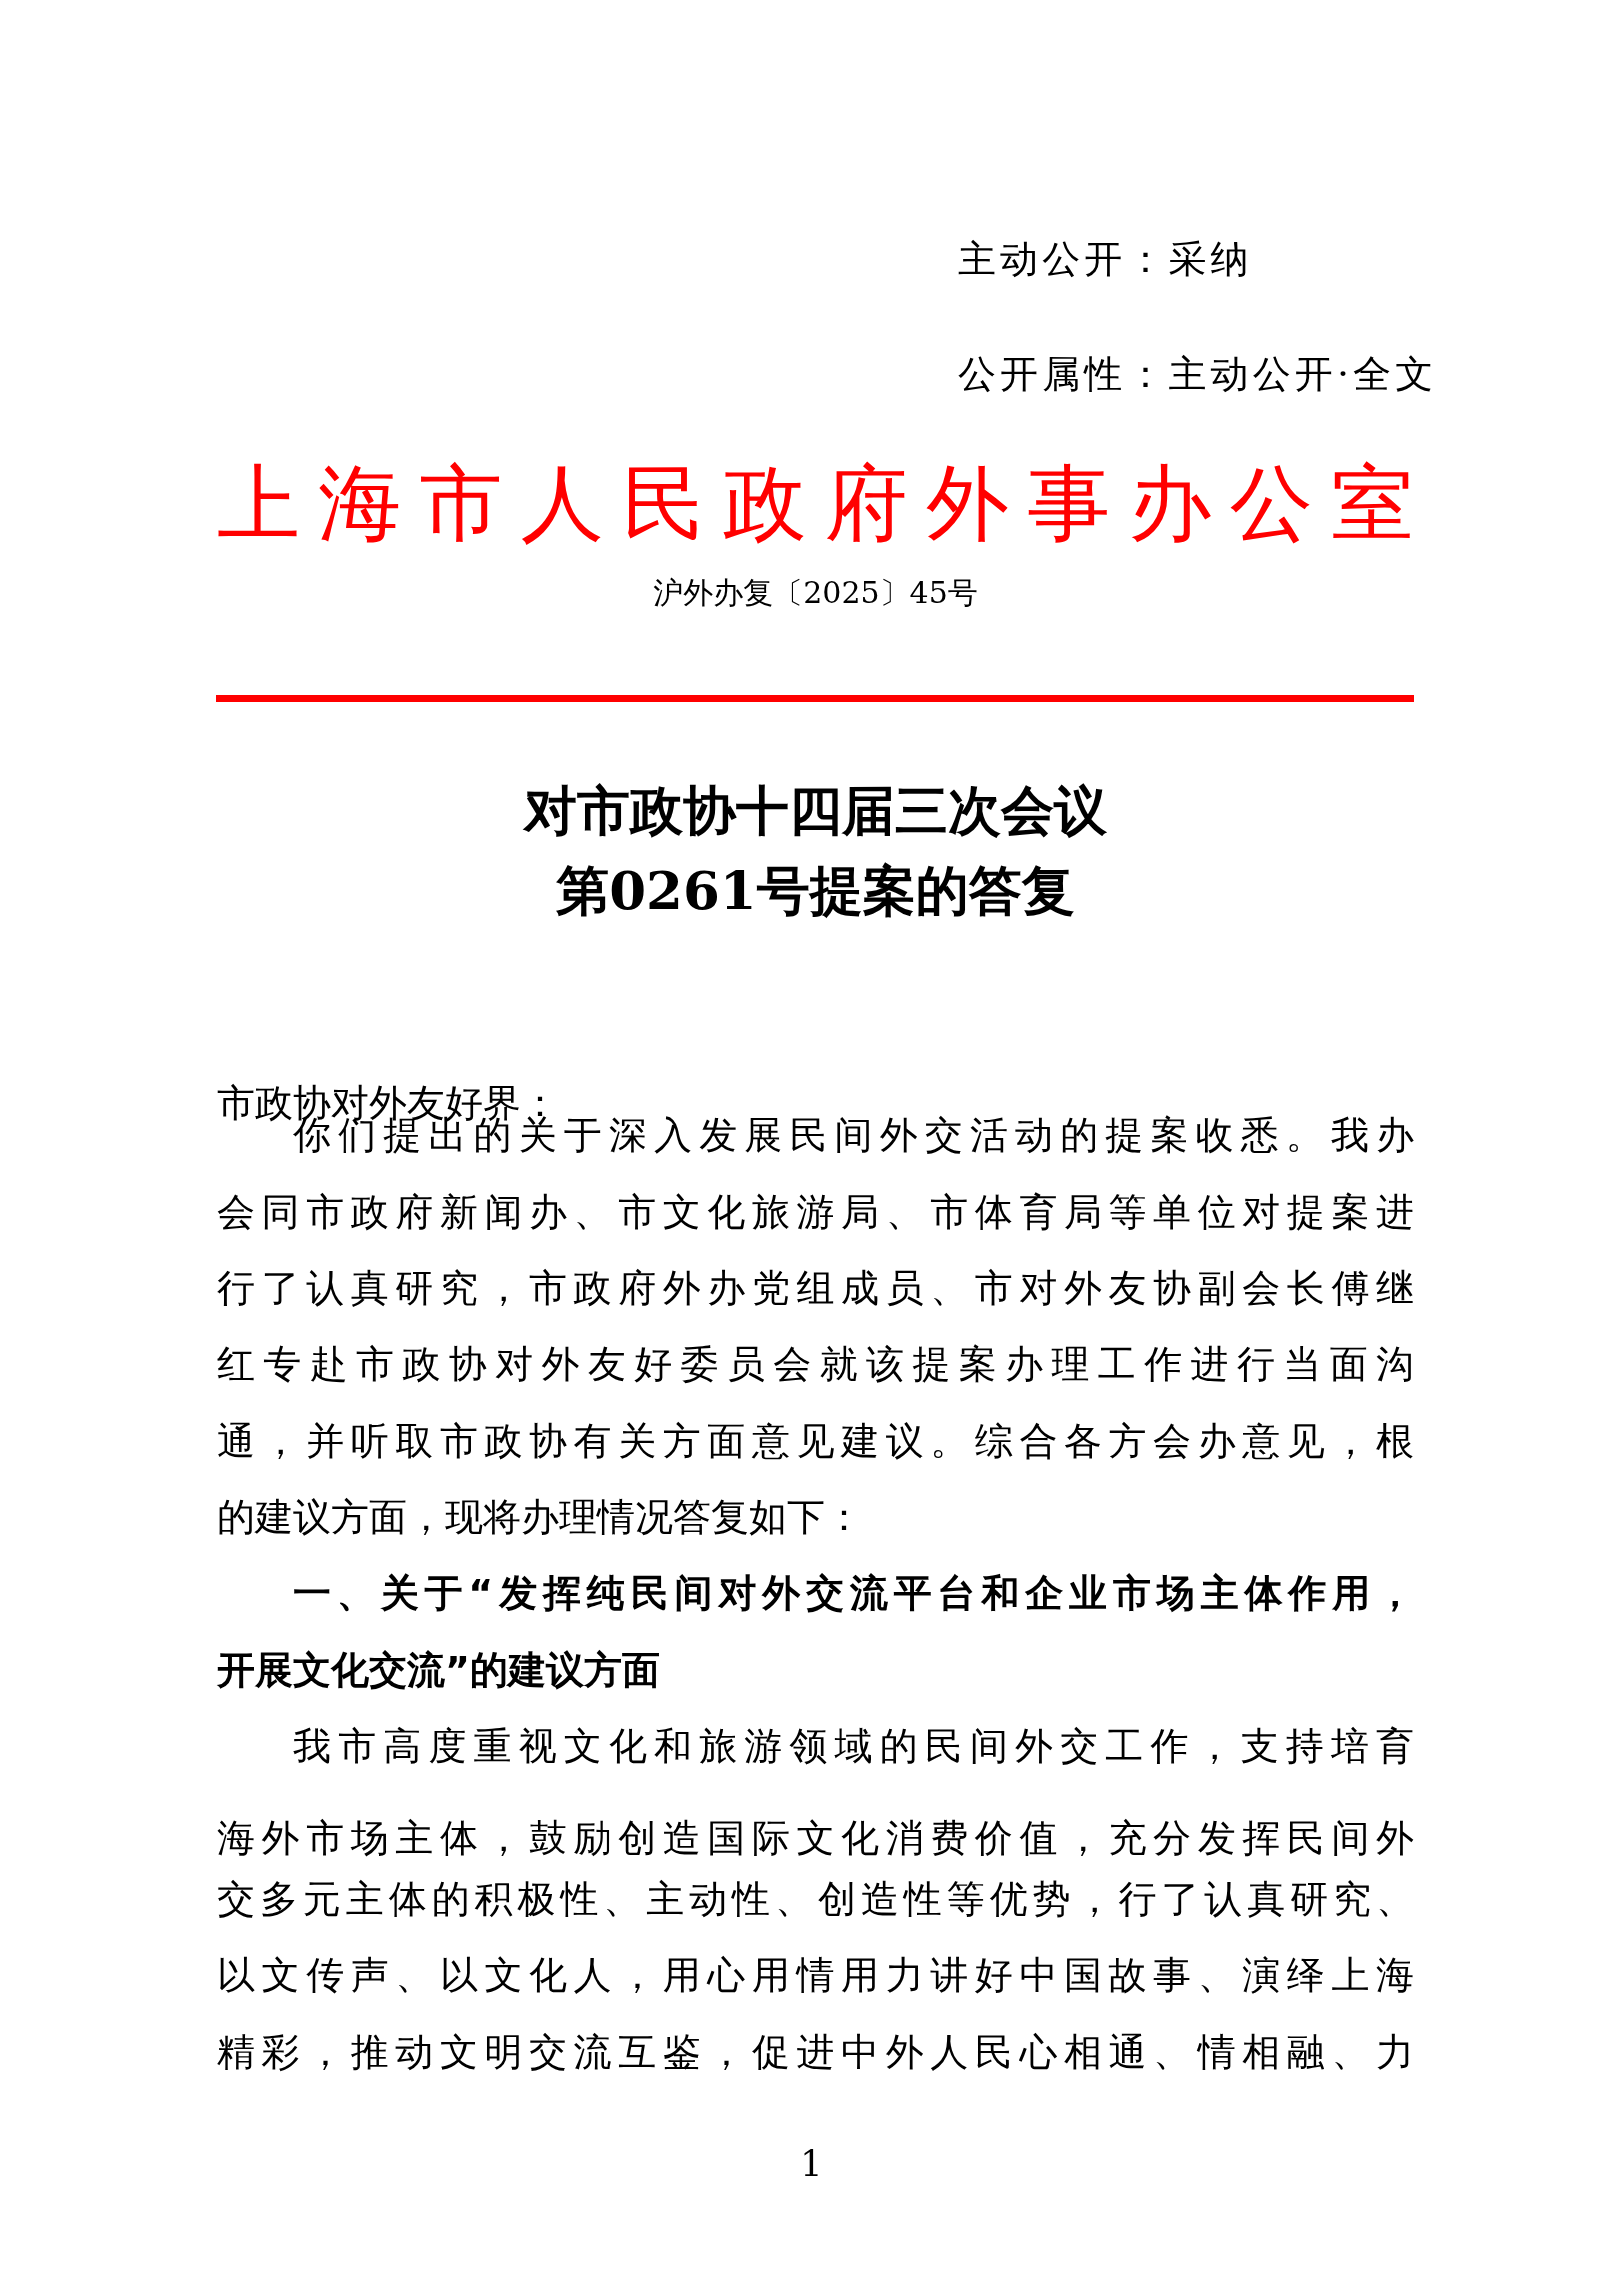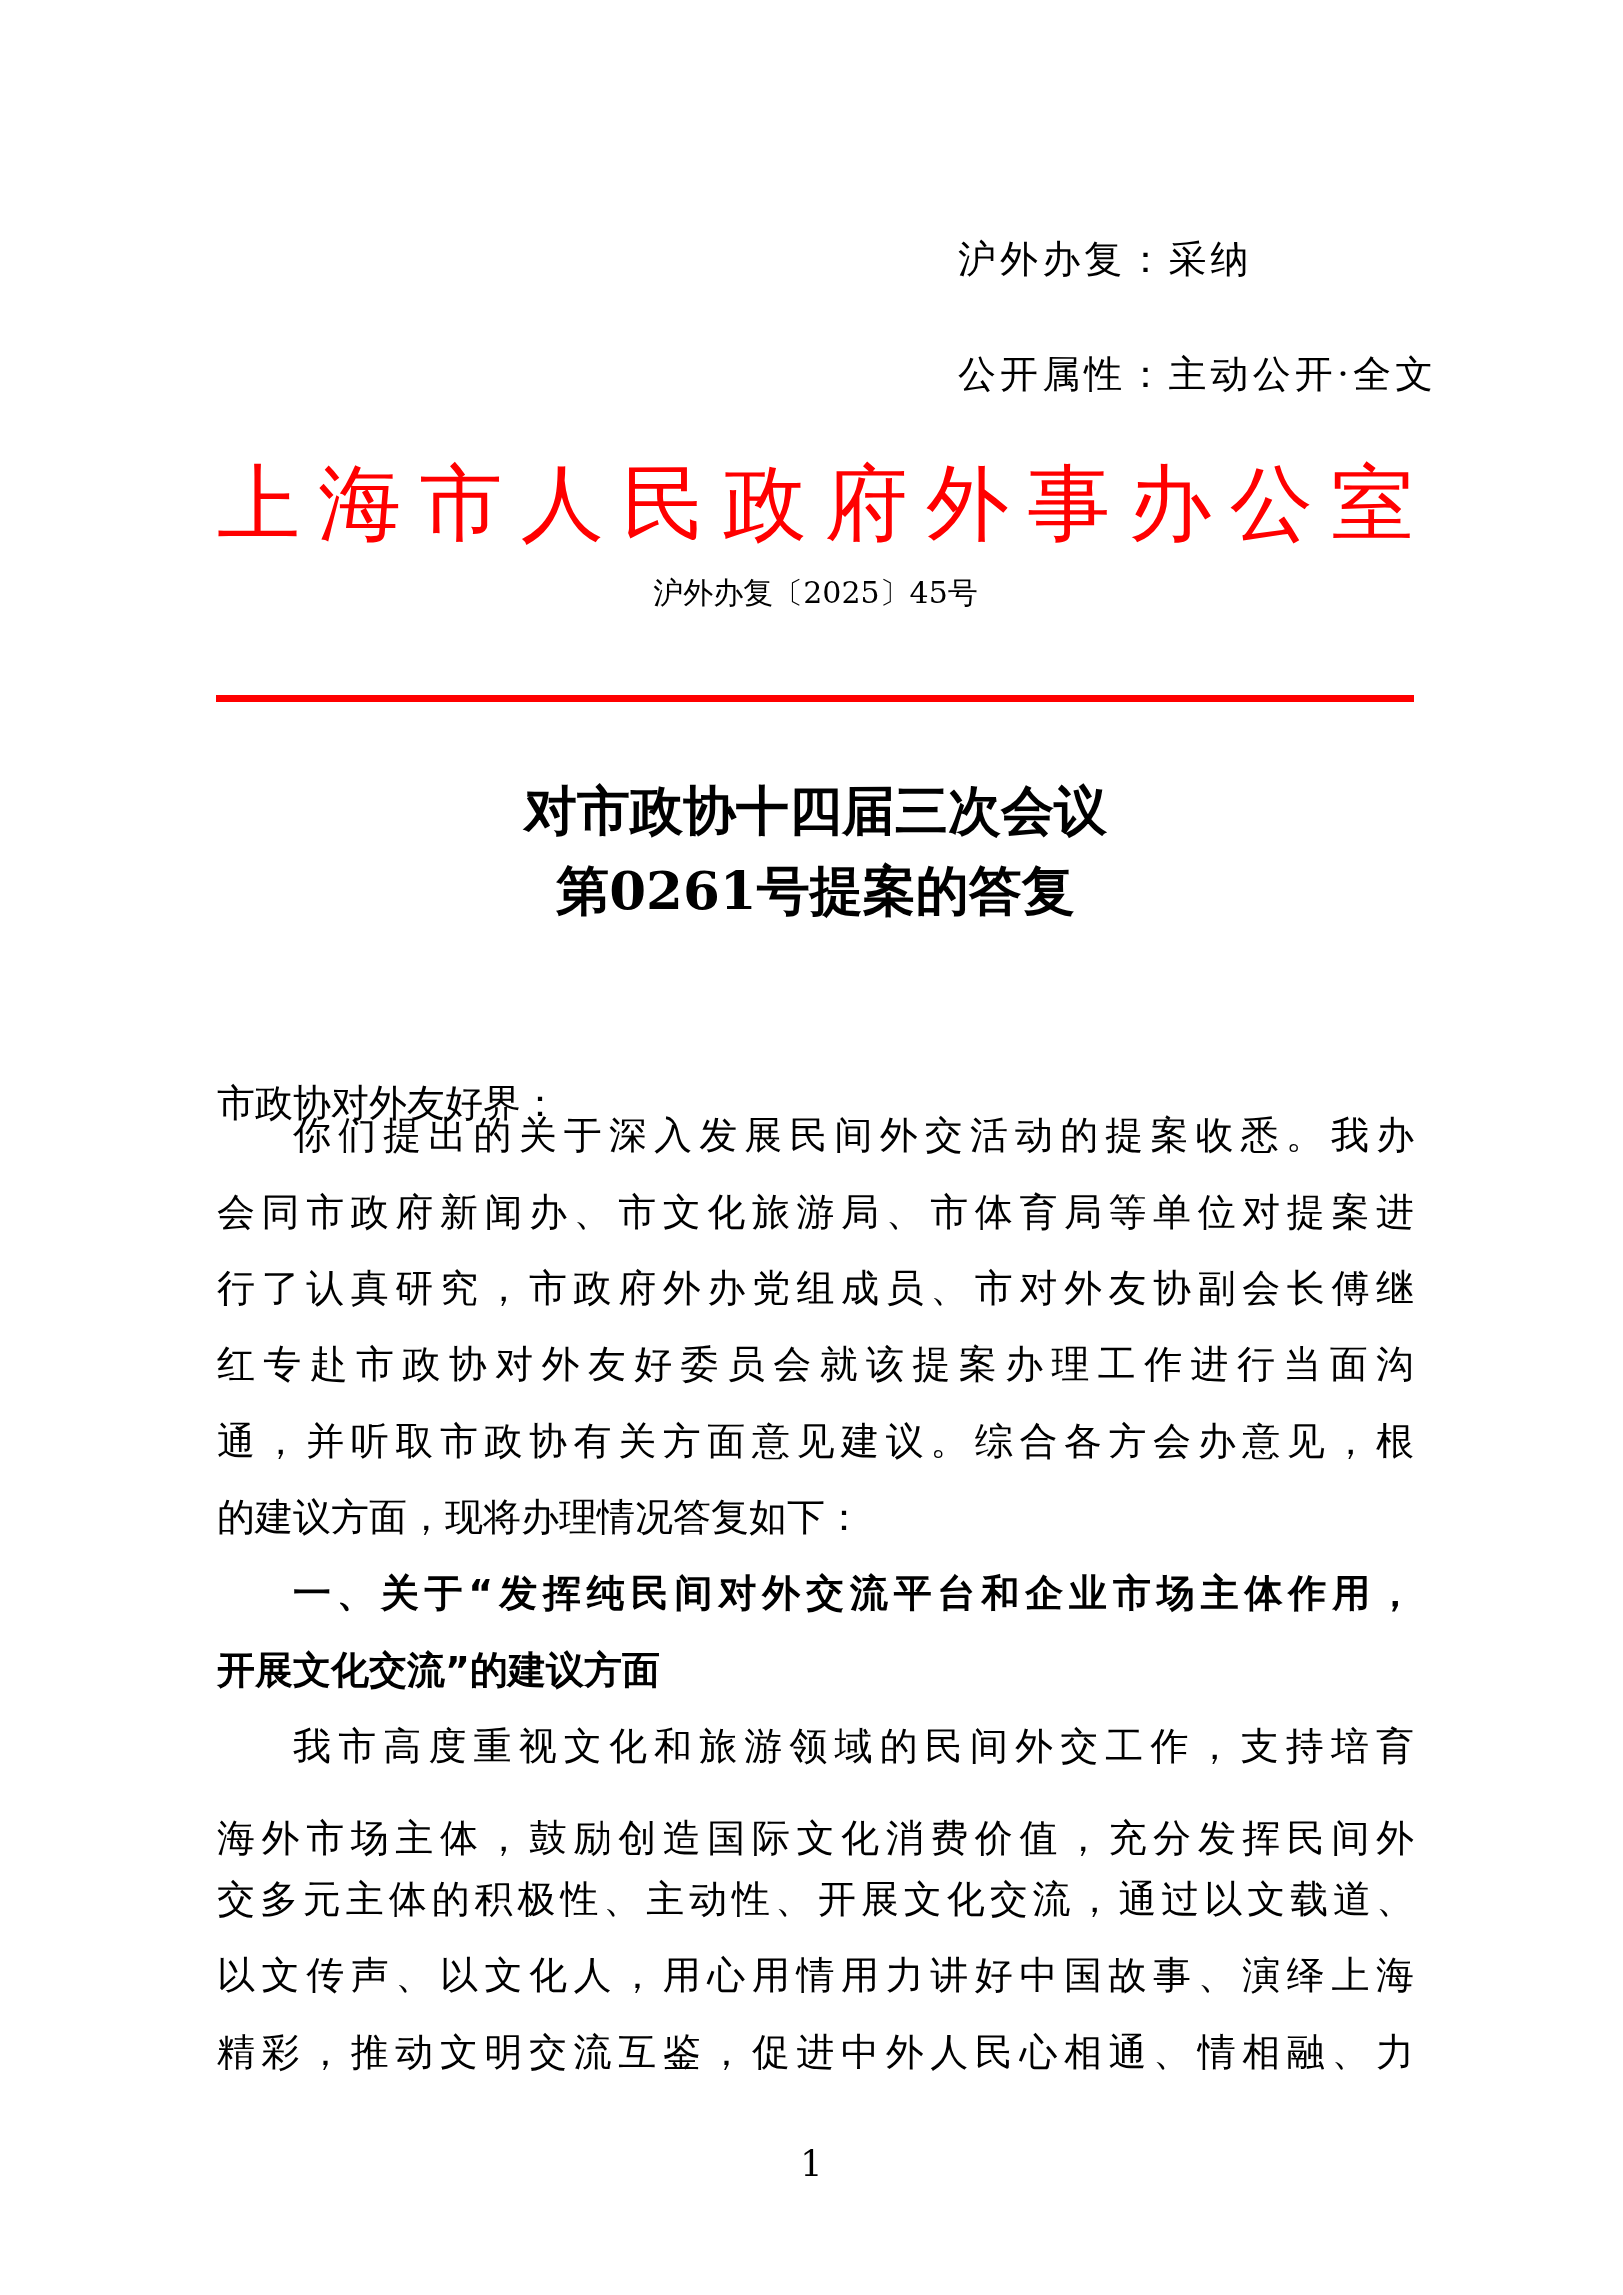--- a/index.html
+++ b/index.html
@@ -22,21 +22,21 @@
                  text-align: justify; text-align-last: justify; }
     .body-line.last { text-align-last: left; }
     .body-line.indent { left: 293px; width: 1121px; }
     .heading-line { font-weight: bold; font-family: "DejaVu Sans", "Liberation Sans", sans-serif; }
     .pagenum { left: 784px; top: 2144px; width: 55px; text-align: center; font-size: 35px; line-height: 41px; }
   </style>
 </head>
 <body>
 
 <div class="abs meta" id="meta1">
-  <span>沪外办复：</span><span>采纳</span>
+  <span>主动公开：</span><span>采纳</span>
 </div>
 <div class="abs meta" id="meta2">
   <span>公开属性：</span><span>主动公开·全文</span>
 </div>
 
 <div class="abs masthead">上海市人民政府外事办公室</div>
 <div class="abs docno">沪外办复〔2025〕45号</div>
 <div class="abs redrule"></div>
 
 <div class="abs title" id="title1">对市政协十四届三次会议</div>
@@ -49,18 +49,18 @@
 <div class="abs body-line" style="top:1264px;">行了认真研究，市政府外办党组成员、市对外友协副会长傅继</div>
 <div class="abs body-line" style="top:1340px;">红专赴市政协对外友好委员会就该提案办理工作进行当面沟</div>
 <div class="abs body-line" style="top:1417px;">通，并听取市政协有关方面意见建议。综合各方会办意见，根</div>
 <div class="abs body-line last" style="top:1493px;">的建议方面，现将办理情况答复如下：</div>
 
 <div class="abs body-line indent heading-line" style="top:1569px;">一、关于“发挥纯民间对外交流平台和企业市场主体作用，</div>
 <div class="abs body-line last heading-line" style="top:1646px;">开展文化交流”的建议方面</div>
 
 <div class="abs body-line indent" style="top:1722px;">我市高度重视文化和旅游领域的民间外交工作，支持培育</div>
 <div class="abs body-line" style="top:1798px;margin-top:16px;">海外市场主体，鼓励创造国际文化消费价值，充分发挥民间外</div>
-<div class="abs body-line" style="top:1875px;">交多元主体的积极性、主动性、开展文化交流，通过以文载道、</div>
+<div class="abs body-line" style="top:1875px;">交多元主体的积极性、主动性、创造性等优势，行了认真研究、</div>
 <div class="abs body-line" style="top:1951px;">以文传声、以文化人，用心用情用力讲好中国故事、演绎上海</div>
 <div class="abs body-line" style="top:2028px;">精彩，推动文明交流互鉴，促进中外人民心相通、情相融、力</div>
 
 <div class="abs pagenum">1</div>
 
 
 </body></html>

